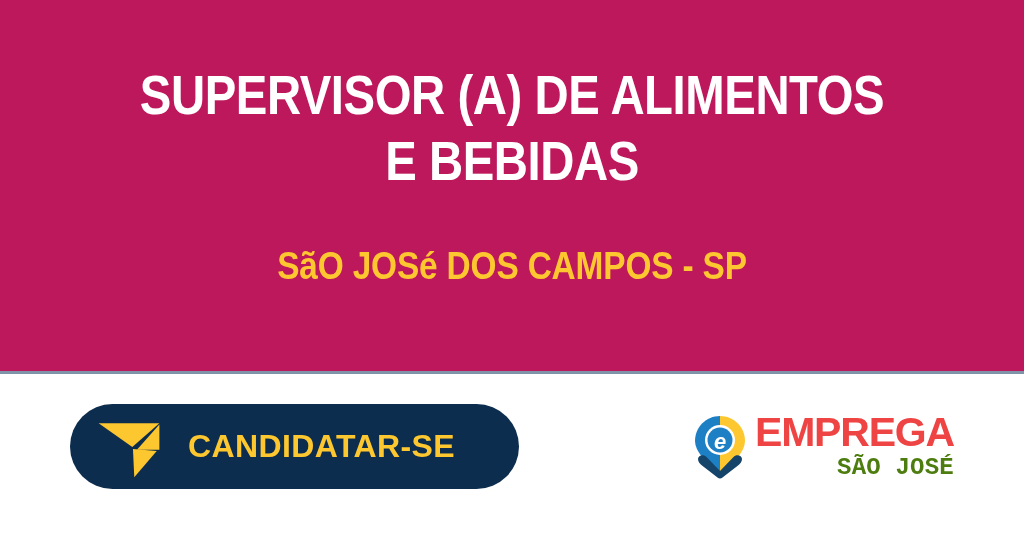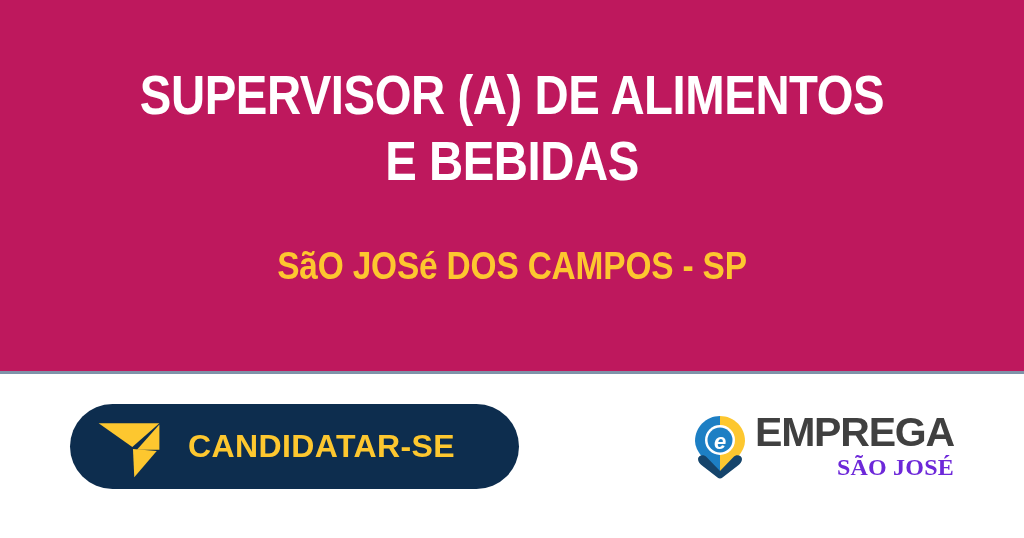--- a/index.html
+++ b/index.html
@@ -138,31 +138,31 @@
 
   .brand-words {
     margin-left: 9px;
     display: flex;
     flex-direction: column;
     align-items: flex-end;
     line-height: 1;
   }
 
   .brand-name {
-    color: #404040;
+    color: #ef4444;
     font-family: "Liberation Sans", "DejaVu Sans", sans-serif;
     font-weight: 700;
     font-size: 41px;
     letter-spacing: -1.2px;
     line-height: 0.95;
   }
 
   .brand-sub {
-    color: #6d28d9;
-    font-family: Liberation Serif, serif;
+    color: #4d7c0f;
+    font-family: Liberation Mono, monospace;
     font-weight: 700;
     font-size: 24px;
     letter-spacing: 0.2px;
     line-height: 1.05;
     margin-top: 3px;
   }
 </style>
 </head>
 <body>
 

